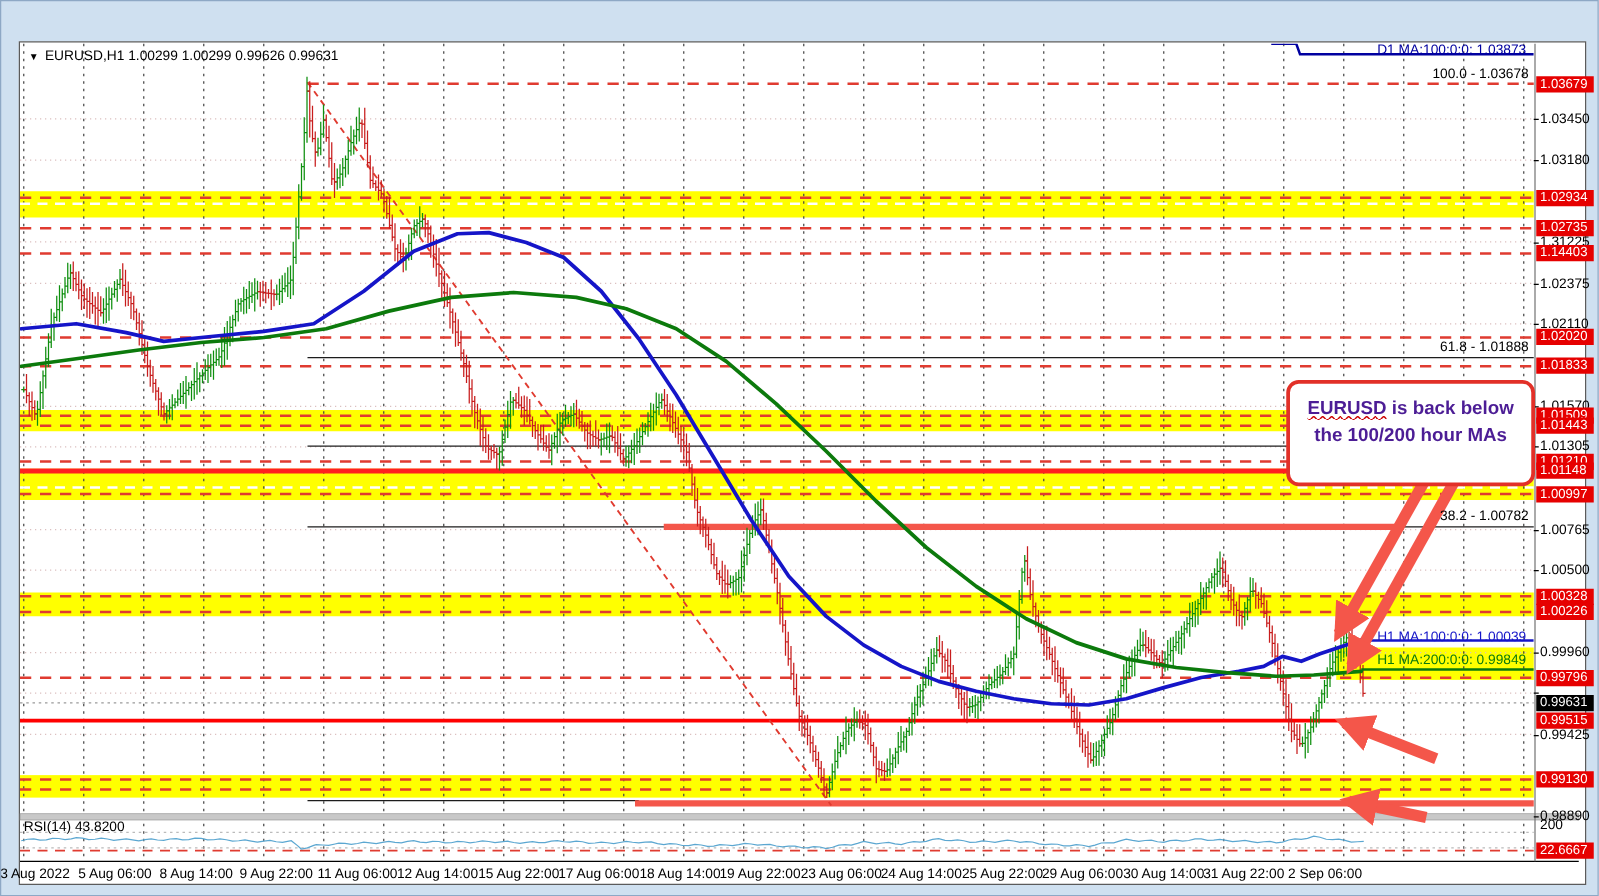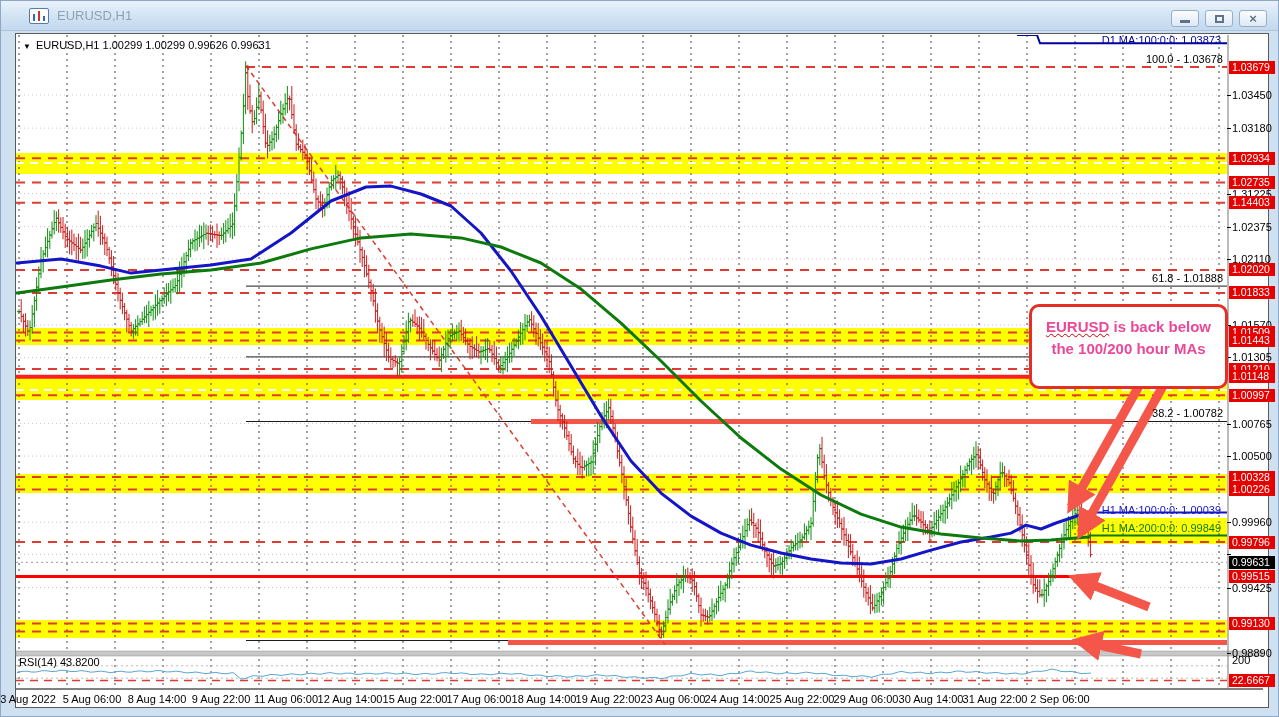--- a/index.html
+++ b/index.html
@@ -38,50 +38,33 @@
          color:#fff;padding:0 3px;min-width:46px;}
   .badge.red{background:#e60000;} .badge.black{background:#000;}
   .fiblabel{position:absolute;z-index:3;font-size:11px;color:#000;white-space:nowrap;}
   .malabel{position:absolute;z-index:3;font-size:11px;white-space:nowrap;text-align:right;}
   .xlabel{position:absolute;top:692px;z-index:3;font-size:11px;color:#000;white-space:nowrap;
           transform:translateX(-50%);}
   #rsi-label{position:absolute;left:18px;top:655px;z-index:3;font-size:11px;color:#000;}
   #rsi-scale-top{position:absolute;left:1231px;top:653px;z-index:3;font-size:11px;color:#000;}
   
   .callout{position:absolute;z-index:5;background:#fff;border:3px solid #e23028;
-           text-align:center;color:#ec4899;font-weight:bold;}
+           text-align:center;color:#4c1d95;font-weight:bold;}
   #box-ma{left:1028px;top:303px;width:199px;height:85px;border-radius:10px;
           font-size:15px;line-height:22px;padding:9px 6px;}
   #box-targets{left:1131px;top:586px;width:85px;height:54px;border-radius:9px;
                font-size:15px;line-height:21px;padding:5px 4px;}
   .wavy{text-decoration:underline;text-decoration-style:wavy;
         text-decoration-color:#cc0000;text-decoration-thickness:1px;}
 </style>
 </head>
 <body>
 
 <div id="stage">
 
-  <div id="titlebar">
-    <div id="chart-icon">
-        <i class="b1"></i>
-        <i class="b2"></i>
-        <i class="b3"></i>
-      </div>
-    <span id="win-title">EURUSD,H1</span>
-    <div class="winbtn" id="btn-min">
-        <span class="glyph-min"></span>
-      </div>
-    <div class="winbtn" id="btn-restore">
-        <span class="glyph-restore"></span>
-      </div>
-    <div class="winbtn" id="btn-close">
-        <span class="glyph-close">×</span>
-      </div>
-  </div>
 
   <div id="frame"></div>
 
   <svg id="svg-root" xmlns="http://www.w3.org/2000/svg">
     <defs>
       <marker id="ah" viewBox="0 0 10 10" refX="7.5" refY="5" markerWidth="3.4" markerHeight="3.4" orient="auto">
         <path d="M0,0 L10,5 L0,10 z" fill="#f4564a"></path>
       </marker>
       <clipPath id="plotclip">
           <rect x="15" y="34" width="1211" height="653"></rect>

